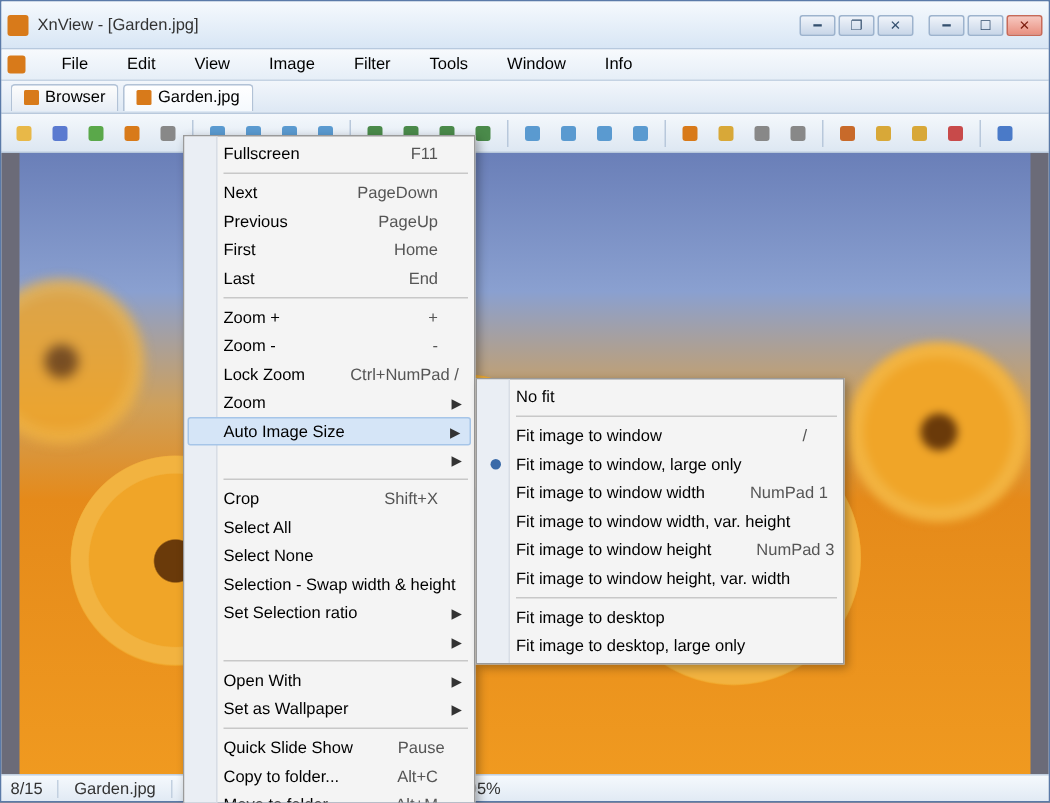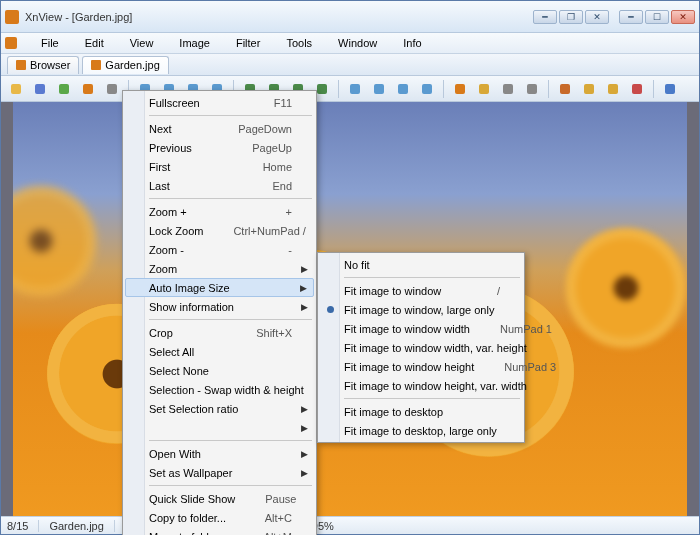--- a/index.html
+++ b/index.html
@@ -261,37 +261,36 @@
     <div class="mitem">
       <span class="lbl">Last</span>
       <span class="sc">End</span>
     </div>
     <div class="msep"></div>
     <div class="mitem">
       <span class="lbl">Zoom +</span>
       <span class="sc">+</span>
     </div>
     <div class="mitem">
+      <span class="lbl">Zoom -</span>
+      <span class="sc">-</span>
+    </div>
+    <div class="mitem">
       <span class="lbl">Lock Zoom</span>
       <span class="sc">Ctrl+NumPad /</span>
     </div>
     <div class="mitem">
-      <span class="lbl">Zoom -</span>
-      <span class="sc">-</span>
-    </div>
-    <div class="mitem">
       <span class="lbl">Zoom</span>
       <span class="arrow">▶</span>
     </div>
     <div class="mitem hover">
       <span class="lbl">Auto Image Size</span>
       <span class="arrow">▶</span>
     </div>
     <div class="mitem">
-      <span class="lbl">Show information</span>
       <span class="arrow">▶</span>
     </div>
     <div class="msep"></div>
     <div class="mitem">
       <span class="lbl">Crop</span>
       <span class="sc">Shift+X</span>
     </div>
     <div class="mitem">
       <span class="lbl">Select All</span>
     </div>
@@ -326,21 +325,21 @@
     <div class="mitem">
       <span class="lbl">Copy to folder...</span>
       <span class="sc">Alt+C</span>
     </div>
     <div class="mitem">
       <span class="lbl">Move to folder...</span>
       <span class="sc">Alt+M</span>
     </div>
   </div>
 
-<div class="menu" id="submenu" style="left:317px; top:252px; width:208px;">
+<div class="menu" id="submenu" style="left:317px; top:252px; width:246px;">
   <div class="iconcol"></div>
 <div class="mitem">
       <span class="lbl">No fit</span>
     </div>
     <div class="msep"></div>
     <div class="mitem">
       <span class="lbl">Fit image to window</span>
       <span class="sc">/</span>
     </div>
     <div class="mitem">

